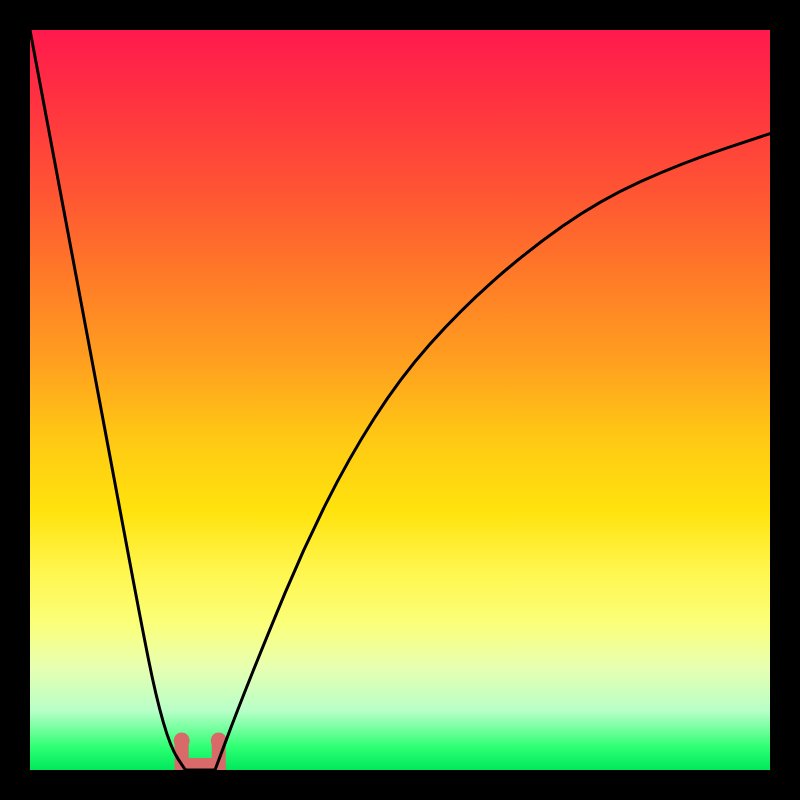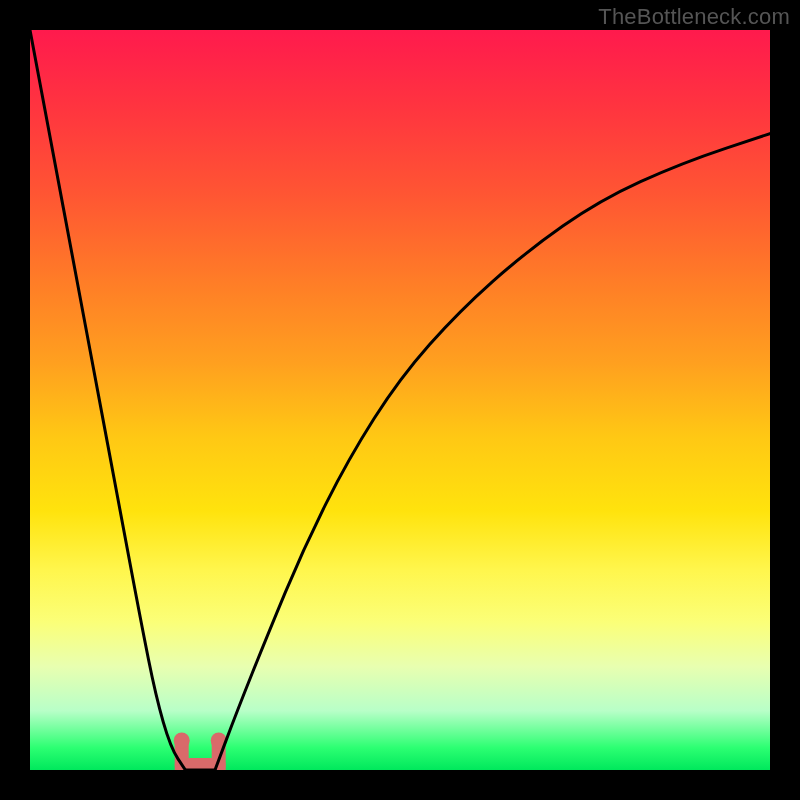--- a/index.html
+++ b/index.html
@@ -54,21 +54,20 @@
     top: 0;
     width: 740px;
     height: 740px;
   }
 </style>
 </head>
 <body>
 
 <div class="frame">
 
-  <div class="attribution">TheBottleneck.com</div>
 
   <div class="plot-area">
     <svg class="curves" viewBox="0 0 740 740" preserveAspectRatio="none">
       <g>
           <line x1="151.7" y1="710.4" x2="151.7" y2="740" stroke="#d96a6a" stroke-width="14" stroke-linecap="round"></line>
           <line x1="188.70000000000002" y1="710.4" x2="188.70000000000002" y2="740" stroke="#d96a6a" stroke-width="14" stroke-linecap="round"></line>
           <line x1="151.7" y1="735" x2="188.70000000000002" y2="735" stroke="#d96a6a" stroke-width="14" stroke-linecap="round"></line>
           <circle cx="151.7" cy="710.4" r="8" fill="#d96a6a"></circle>
           <circle cx="188.70000000000002" cy="710.4" r="8" fill="#d96a6a"></circle>
         </g>

